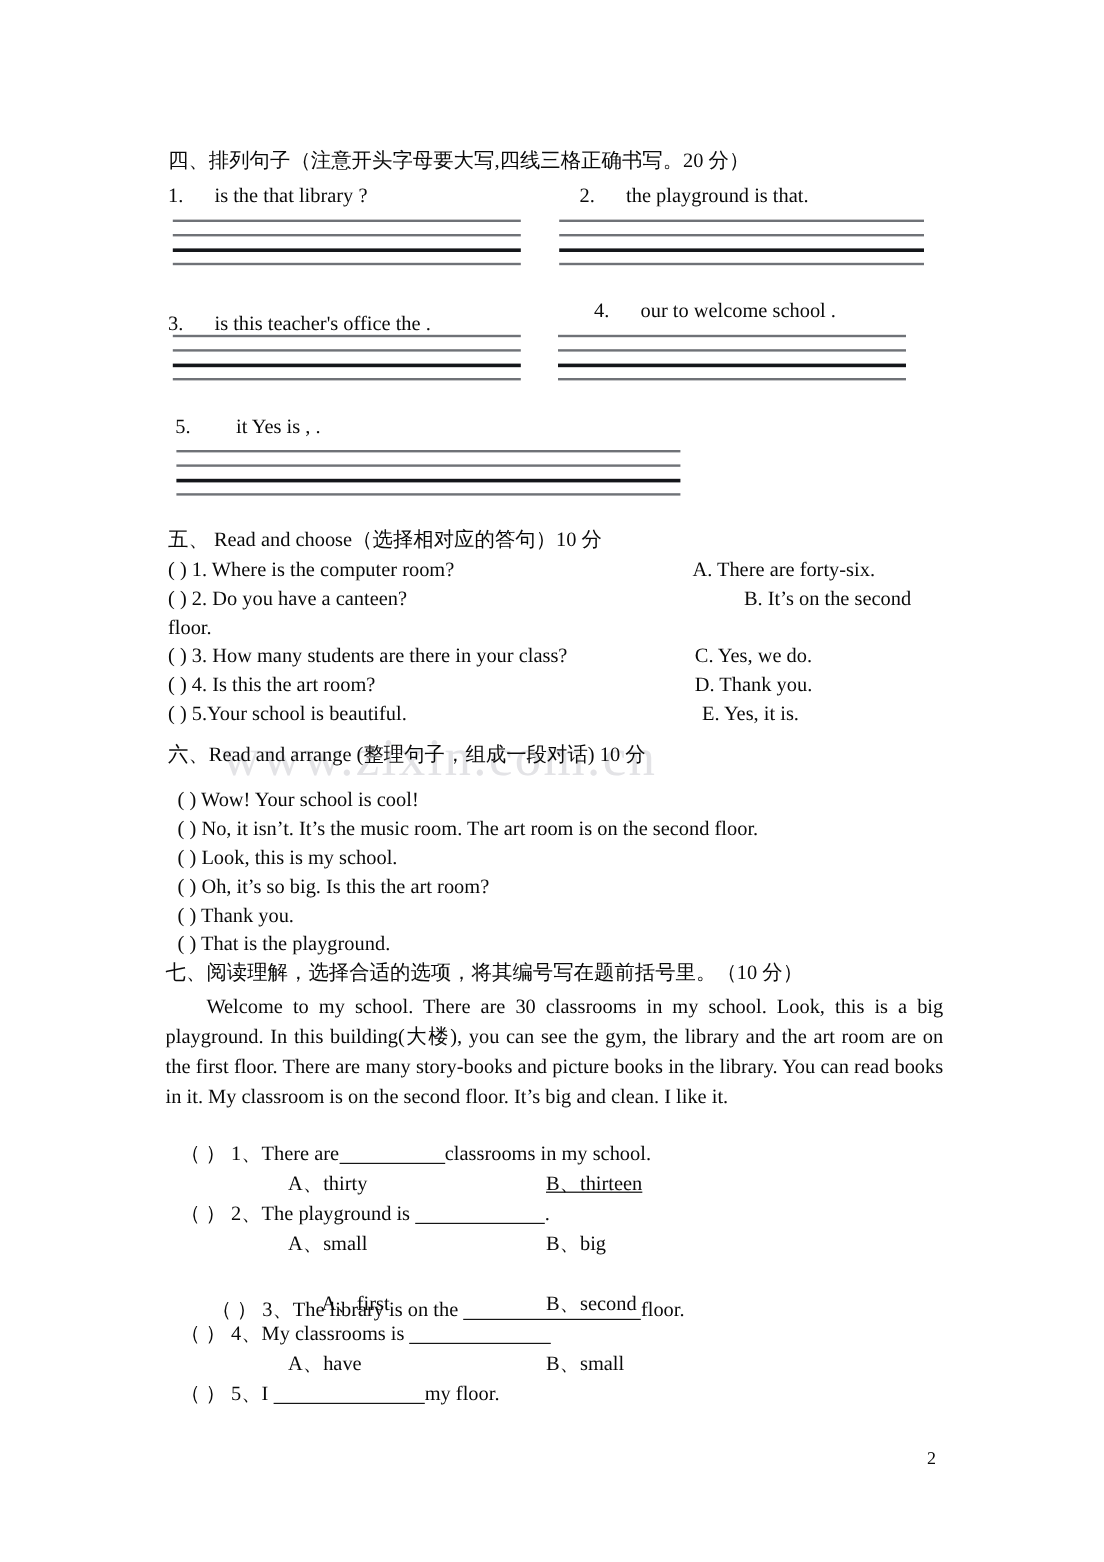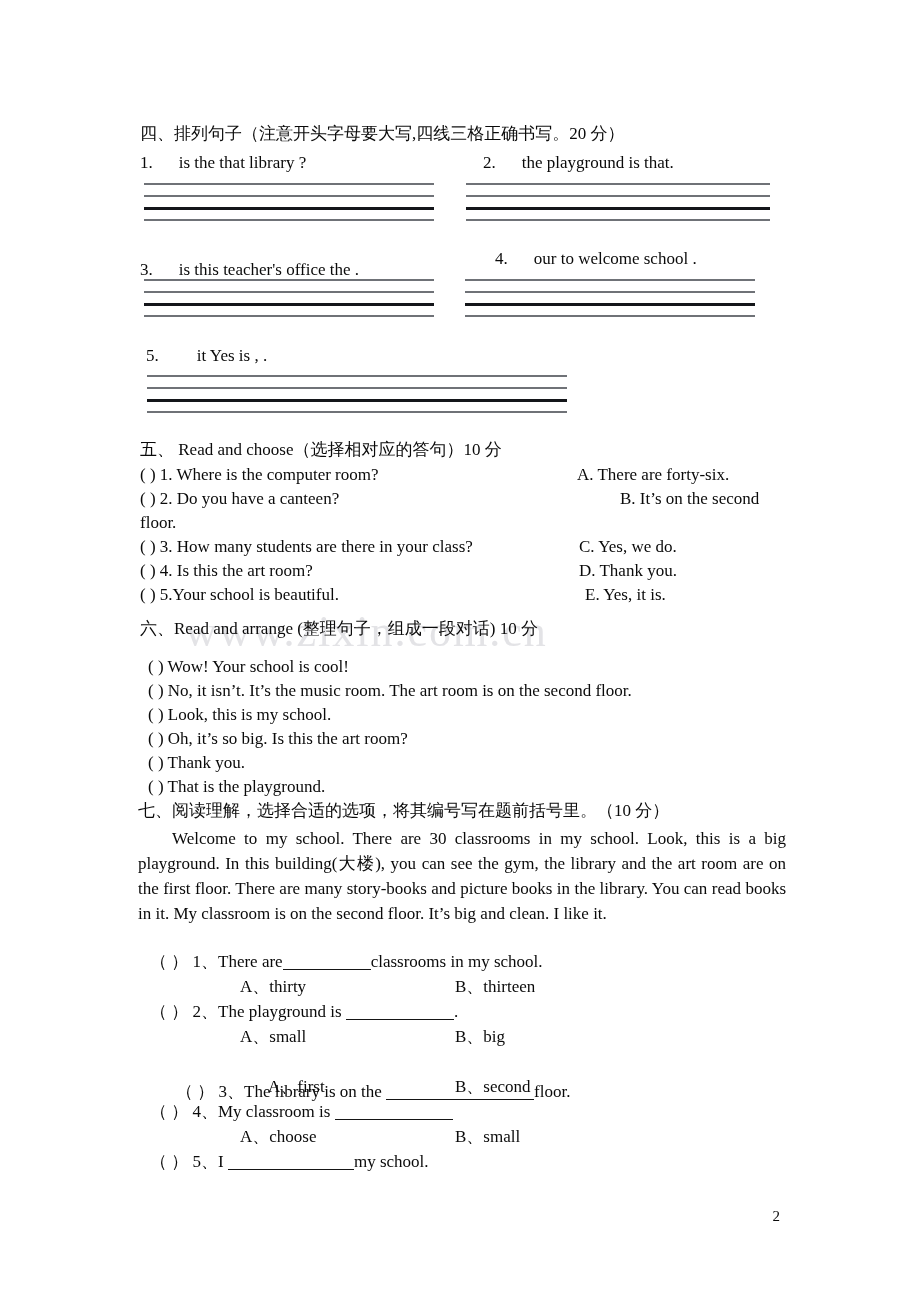--- a/index.html
+++ b/index.html
@@ -234,44 +234,44 @@
 
     <div class="para" style="left:138px; top:826px; width:648px;">
       <span class="indent"></span><span>Welcome to my school. There are 30 classrooms in my school. Look, this is a big playground. In this building(大楼),   you can see the gym, the library and the art room are on the first floor. There are many story-books and picture books in the library. You can read books in it. My classroom is on the second floor. It’s big and clean. I like it.</span>
     </div>
 
     <div class="mc-q" style="left:150px; top:951px;">
       <span class="cn">（    ）</span>
       <span class="cn">1、</span><span>There are</span><span class="ul-sm" style="width:88px;"></span><span>classrooms in my school.</span>
     </div>
     <div class="mc-o" style="left:240px; top:976px;">A、thirty</div>
-    <div class="mc-o" style="left:455px; top:976px;">B、thirteen</div>
+    <div class="mc-o" style="left:455px; top:976px;text-decoration:underline;">B、thirteen</div>
 
     <div class="mc-q" style="left:150px; top:1001px;">
       <span class="cn">（    ）</span>
       <span class="cn">2、</span><span>The playground is </span><span class="ul-sm" style="width:108px;"></span><span>.</span>
     </div>
     <div class="mc-o" style="left:240px; top:1026px;">A、small</div>
     <div class="mc-o" style="left:455px; top:1026px;">B、big</div>
 
     <div class="mc-q" style="left:150px; top:1081px;margin-left:26px;">
       <span class="cn">（    ）</span>
       <span class="cn">3、</span><span>The library is on the </span><span class="ul-sm" style="width:148px;"></span><span>floor.</span>
     </div>
     <div class="mc-o" style="left:240px; top:1076px;margin-left:28px;">A、first</div>
     <div class="mc-o" style="left:455px; top:1076px;">B、second</div>
 
     <div class="mc-q" style="left:150px; top:1101px;">
       <span class="cn">（    ）</span>
-      <span class="cn">4、</span><span>My classroom is </span><span class="ul-sm" style="width:118px;"></span><span></span>
-    </div>
-    <div class="mc-o" style="left:240px; top:1126px;">A、choose</div>
+      <span class="cn">4、</span><span>My classrooms is </span><span class="ul-sm" style="width:118px;"></span><span></span>
+    </div>
+    <div class="mc-o" style="left:240px; top:1126px;">A、have</div>
     <div class="mc-o" style="left:455px; top:1126px;">B、small</div>
 
     <div class="mc-q" style="left:150px; top:1151px;">
       <span class="cn">（    ）</span>
-      <span class="cn">5、</span><span>I </span><span class="ul-sm" style="width:126px;"></span><span>my school.</span>
+      <span class="cn">5、</span><span>I </span><span class="ul-sm" style="width:126px;"></span><span>my floor.</span>
     </div>
 
     <div class="pageno">2</div>
 
   </div>
 </div>
 
 </body></html>

